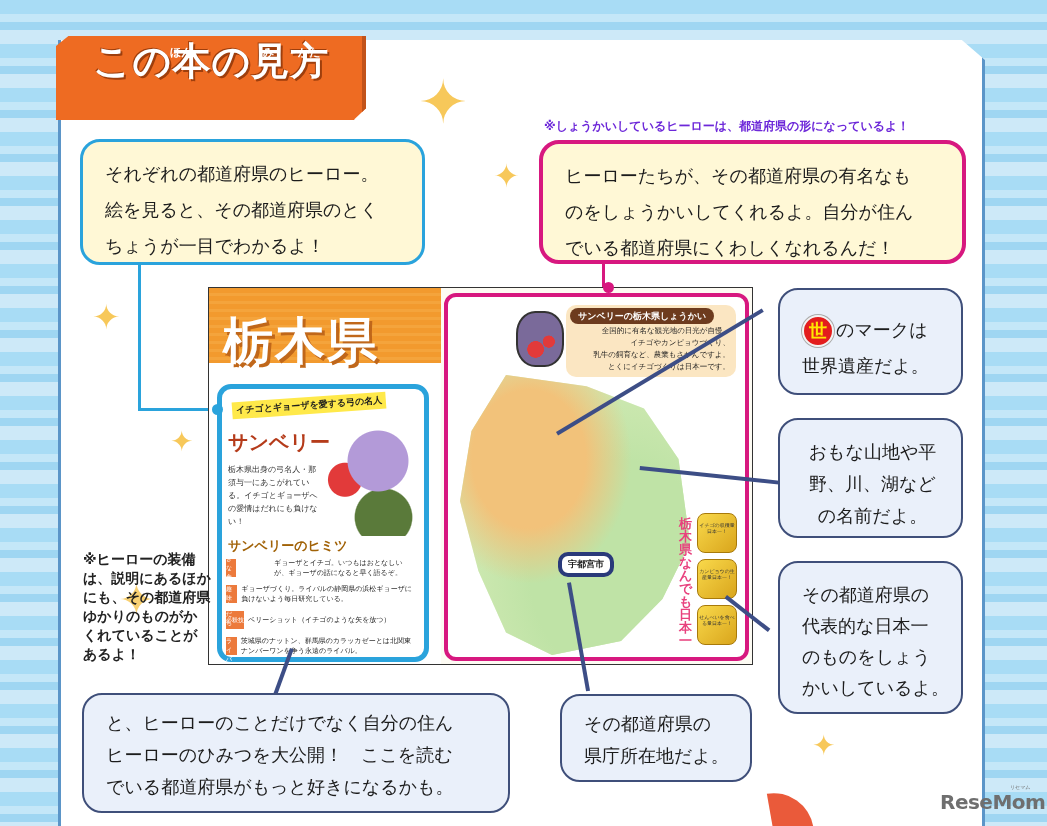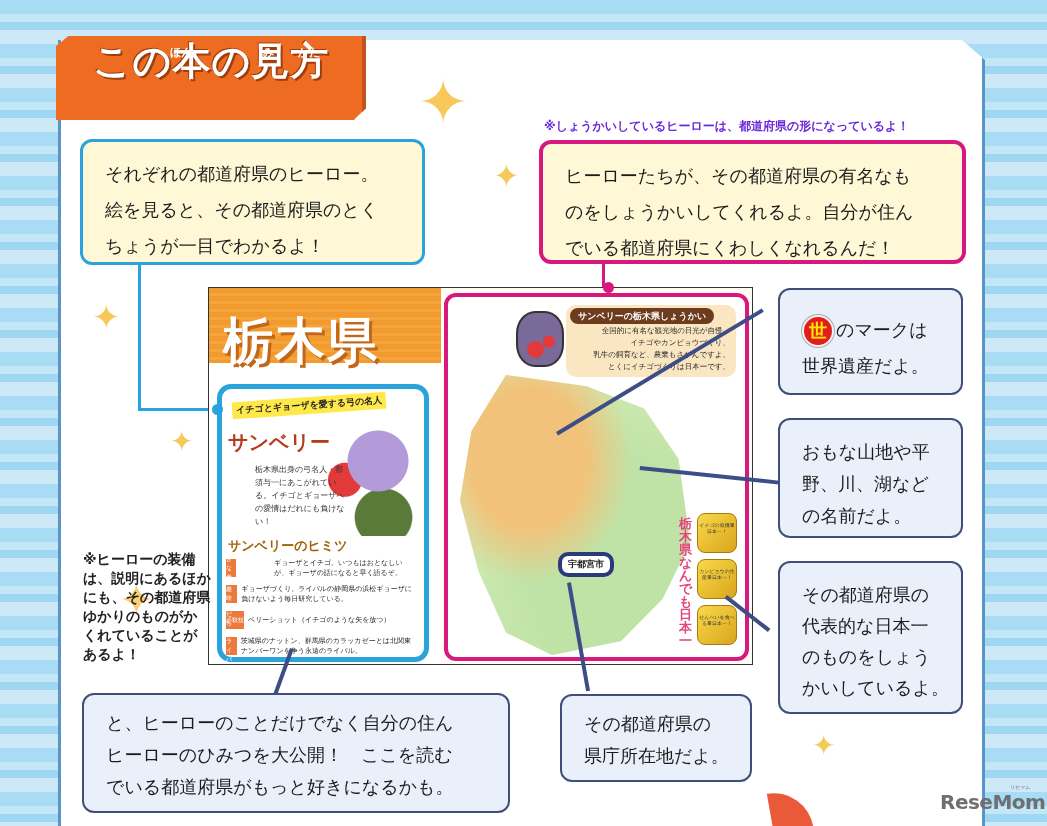--- a/index.html
+++ b/index.html
@@ -35,21 +35,21 @@
   }
   .ruby-row { position: absolute; font-size: 11px; font-weight: bold; color: #fff; top: 45px; }
 
   .sparkle { position: absolute; color: #f7c85a; line-height: 1; }
 
   .note-top {
     position: absolute; left: 544px; top: 118px; font-size: 12px; font-weight: bold; color: #6d28d9;
   }
 
   .callout {
-    position: absolute; border-radius: 12px; font-size: 18px; line-height: 36px; color: #1c1c1c;
+    position: absolute; border-radius: 20px; font-size: 18px; line-height: 36px; color: #1c1c1c;
     padding: 14px 18px 10px 22px;
   }
   .callout.yellow-blue { background: #fff8d6; border: 3px solid #2aa3dc; }
   .callout.yellow-pink { background: #fff8d6; border: 4px solid #d7187f; }
   .callout.gray { background: #eaf0fa; border: 2px solid #3f4f7a; }
   .callout .line { display: block; white-space: nowrap; }
 
   .connector { position: absolute; background: #2aa3dc; }
   .connector.pink { background: #d7187f; }
   .connector.navy { background: #3d4e86; }
@@ -75,21 +75,21 @@
   .hero-tag {
     position: absolute; left: 10px; top: 8px; background: #ffe94a; font-size: 9px; font-weight: bold; padding: 2px 4px; transform: rotate(-4deg);
   }
   .hero-name { position: absolute; left: 6px; top: 40px; font-size: 20px; font-weight: bold; color: #b53b1a; }
   .hero-art {
     position: absolute; left: 90px; top: 22px; width: 110px; height: 125px;
     background: radial-gradient(circle at 60% 40%, #b39ad8 0 30%, transparent 31%),
                 radial-gradient(circle at 30% 55%, #e23a3a 0 16%, transparent 17%),
                 radial-gradient(circle at 65% 85%, #5a7a3a 0 22%, transparent 23%);
   }
-  .hero-text { position: absolute; left: 6px; top: 74px; font-size: 8px; line-height: 13px; color: #333; width: 90px; margin-left: 27px; }
+  .hero-text { position: absolute; left: 6px; top: 74px; font-size: 8px; line-height: 13px; color: #333; width: 90px; }
   .himitsu-title { position: absolute; left: 6px; top: 148px; font-size: 13px; font-weight: bold; color: #a16207; }
   .himitsu-row { position: absolute; left: 4px; width: 190px; height: 22px; display: flex; align-items: center; gap: 4px; font-size: 7px; }
   .himitsu-row .badge { width: 18px; height: 18px; background: #ec7a3c; color: #fff; font-size: 6px; display: flex; align-items: center; justify-content: center; }
 
   .book-right {
     position: absolute; left: 232px; top: 0; width: 313px; height: 100%;
   }
   .map-frame {
     position: absolute; left: 3px; top: 5px; width: 305px; height: 368px;
     border: 4px solid #d7187f; border-radius: 12px; background: #fff; overflow: hidden;
@@ -234,21 +234,21 @@
 <div class="connector navy" style="left:640px;top:466px;width:140px;height:4px;transform:rotate(6deg);transform-origin:0 0;"></div>
 <div class="connector navy" style="left:727px;top:595px;width:55px;height:4px;transform:rotate(38deg);transform-origin:0 0;"></div>
 <div class="connector navy" style="left:567px;top:583px;width:4px;height:110px;transform:rotate(-10deg);transform-origin:0 0;"></div>
 <div class="connector navy" style="left:290px;top:648px;width:4px;height:48px;transform:rotate(20deg);transform-origin:0 0;"></div>
 
 <div class="callout gray" style="left:778px;top:288px;width:185px;height:107px;padding-top:22px;">
   <span class="line"><span class="mark-circle">世</span><span>のマークは</span></span>
   <span class="line">世界遺産だよ。</span>
 </div>
 
-<div class="callout gray" style="left:778px;top:418px;width:185px;height:120px;padding-top:16px;line-height:32px;">
+<div class="callout gray" style="left:778px;top:418px;width:185px;height:120px;padding-top:16px;line-height:32px;text-align:center;">
   <span class="line">おもな山地や平</span>
   <span class="line">野、川、湖など</span>
   <span class="line">の名前だよ。</span>
 </div>
 
 <div class="callout gray" style="left:778px;top:561px;width:185px;height:153px;padding-top:16px;line-height:31px;">
   <span class="line">その都道府県の</span>
   <span class="line">代表的な日本一</span>
   <span class="line">のものをしょう</span>
   <span class="line">かいしているよ。</span>

